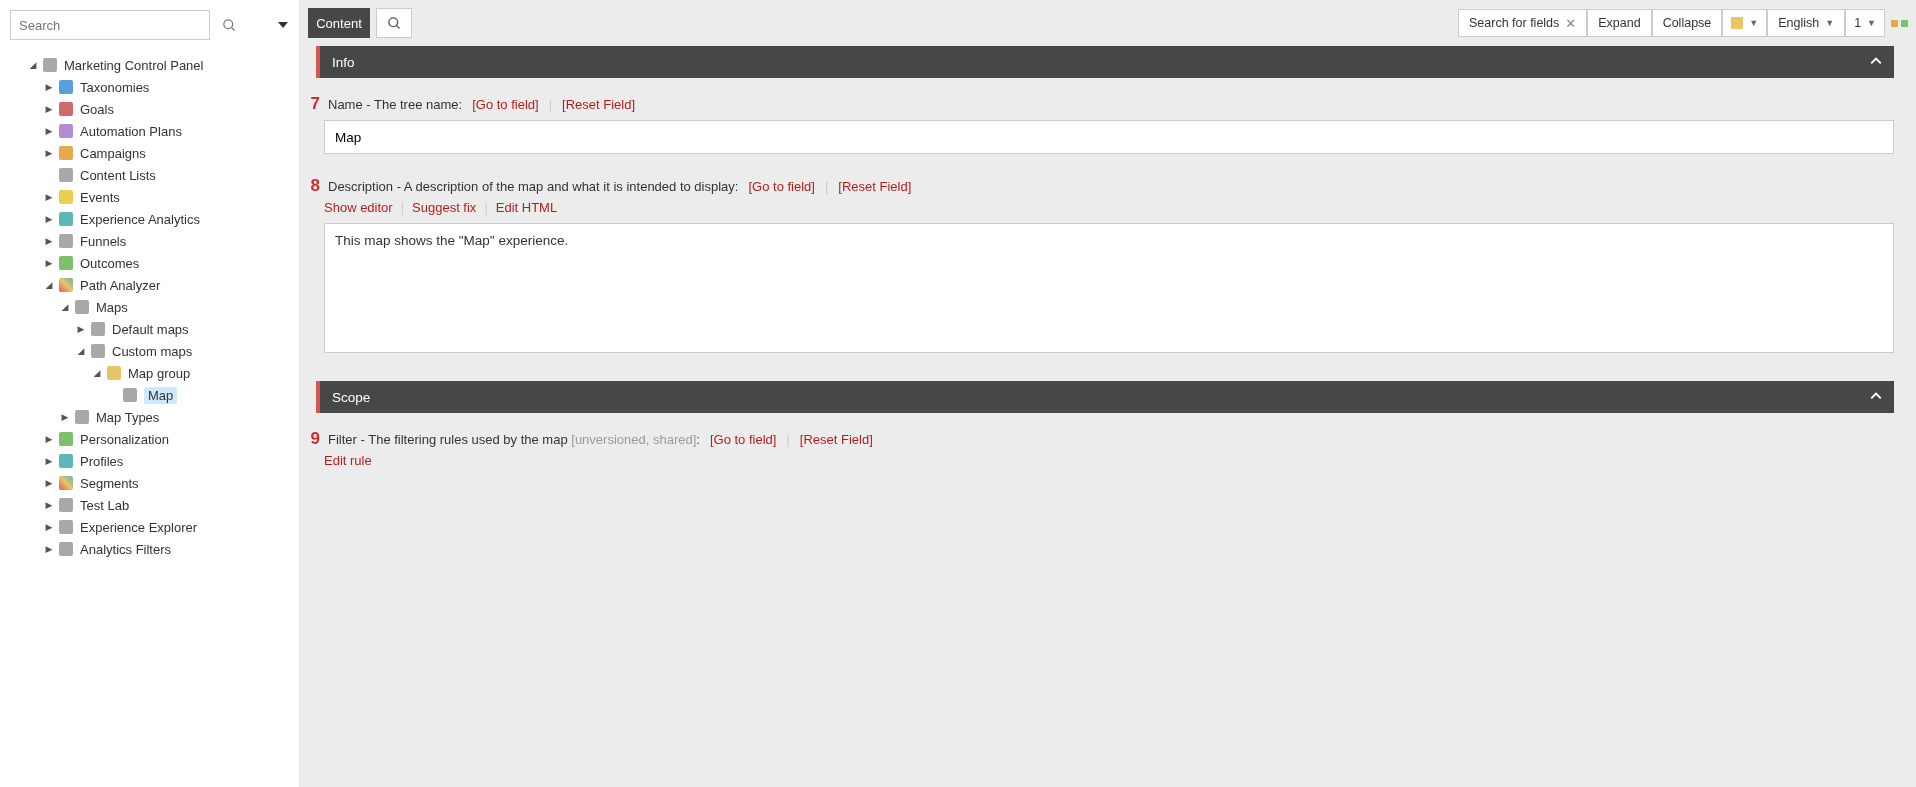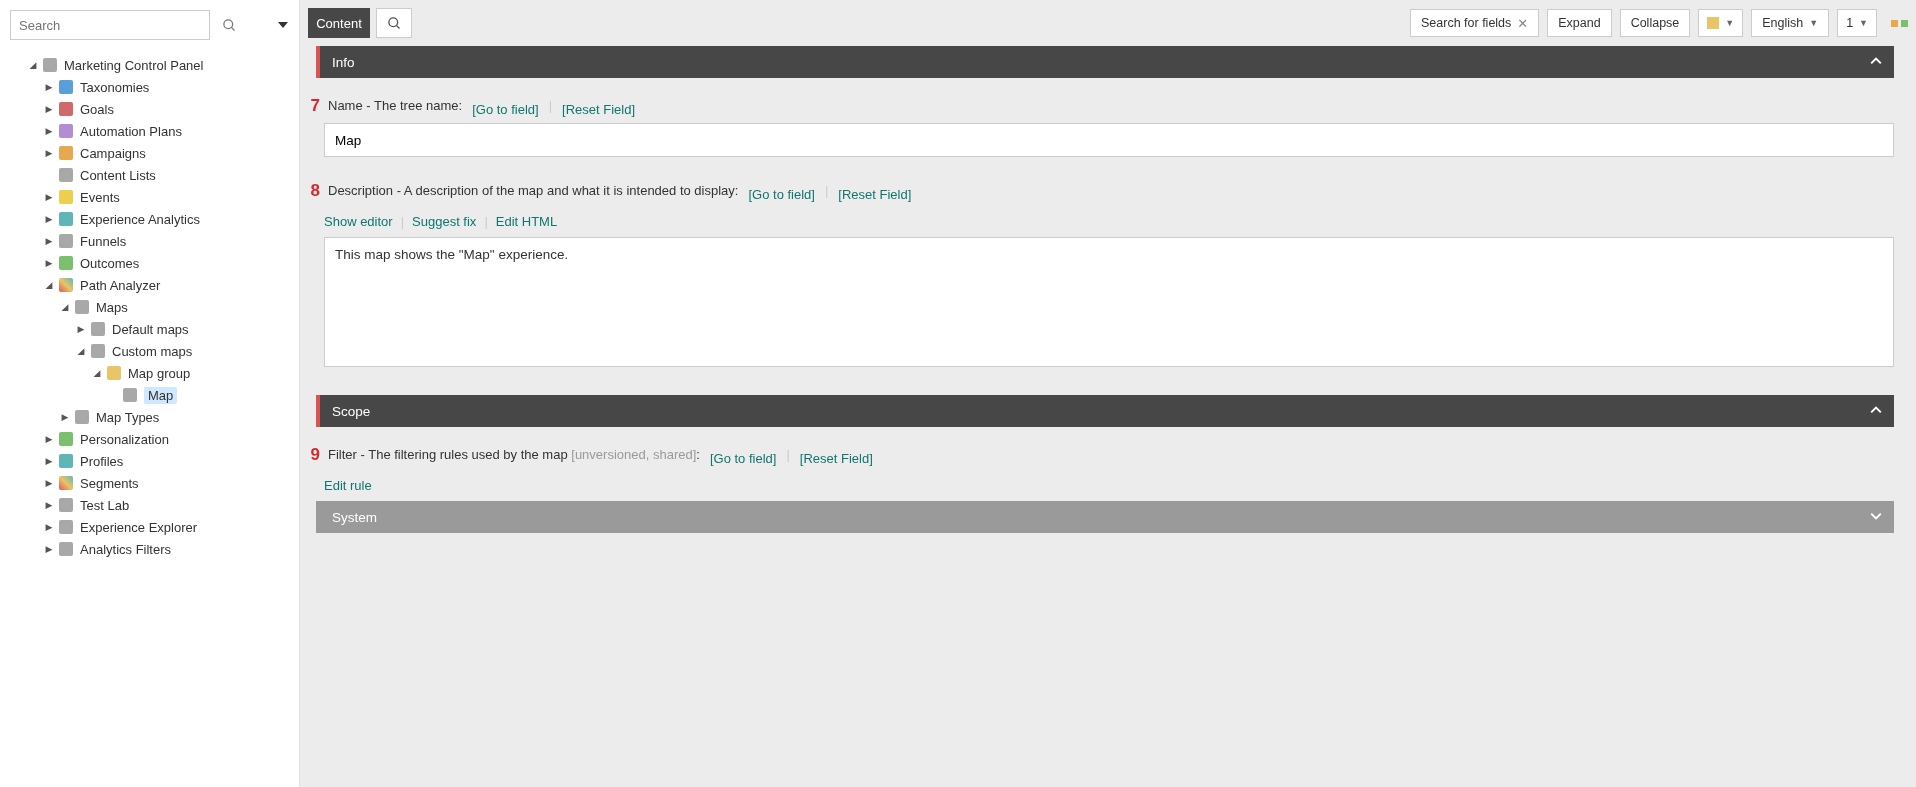--- a/index.html
+++ b/index.html
@@ -39,21 +39,21 @@
 .c-folder{background:#e8c567;}
 .c-multi{background:linear-gradient(45deg,#e05555,#e8c567,#5fb6b6);}
 
 
 .main { flex: 1; background: #ececec; position: relative; display: flex; flex-direction: column; }
 .toolbar { height: 46px; display: flex; align-items: center; padding: 0 8px 0 8px; background: #ececec; }
 .tab-btn { width: 62px; height: 30px; display:flex; align-items:center; justify-content:center; font-size:13px; margin-right:6px; cursor:pointer; border:1px solid transparent;}
 .tab-btn.active { background:#474747; color:#fff; }
 .tab-btn.icononly { width:36px; background:#fff; border:1px solid #ccc; color:#555;}
 .toolbar-spacer { flex:1; }
-.tb-right { display:flex; align-items:center; gap:8px; }
+.tb-right { display:flex; align-items:center; }
 .tb-control { height:28px; border:1px solid #ccc; background:#fff; display:flex; align-items:center; padding:0 10px; font-size:12.5px; color:#333; cursor:pointer; gap:6px;}
 .tb-control .close-x{ color:#888; font-size:13px; }
 .tb-control.narrow{ padding:0 8px; }
 .tb-caret{font-size:9px; color:#666;}
 .status-dots{ display:flex; gap:3px; margin-left:6px;}
 .dot{width:7px;height:7px;}
 .dot.o{background:#e8a84d;}
 .dot.g{background:#7bc06d;}
 
 .content-scroll{ flex:1; overflow-y:auto; padding-right:14px;}
@@ -61,21 +61,21 @@
 
 .section-hdr{ height:32px; background:#474747; color:#fff; display:flex; align-items:center; padding:0 12px; border-left:4px solid #d9534f; font-size:13.5px; margin-bottom:16px;}
 .section-hdr .chev{ margin-left:auto; font-size:13px;}
 .section-hdr.grey{ background:#9a9a9a; border-left:4px solid #9a9a9a; margin-bottom:2px;}
 .section-hdr.grey .chev{ }
 
 .field-row{ display:flex; align-items:center; gap:10px; padding: 0 4px 6px 8px; font-size:13px;}
 .marker{ color:#d9272d; font-weight:bold; font-size:17px; margin-right:-2px; margin-left:-22px; width:18px; text-align:right;}
 .field-label{ color:#333; }
 .field-hint{ color:#9a9a9a;}
-.link{ color:#0f766e; cursor:pointer;margin-top:8px;}
+.link{ color:#b91c1c; cursor:pointer;}
 .link-sep{ color:#ccc; }
 .text-input{ width: calc(100% - 8px); margin-left:8px; height:34px; border:1px solid #ccc; background:#fff; padding:6px 10px; font-size:13.5px; margin-bottom:22px;}
 .rte-box{ width: calc(100% - 8px); margin-left:8px; height:130px; border:1px solid #ccc; background:#fff; padding:8px 10px; font-size:13.5px; margin-bottom:28px; line-height:1.4;}
 .rule-box{ width: calc(100% - 8px); margin-left:8px; height:130px; border:1px solid #ccc; background:#fff; display:flex; align-items:center; justify-content:center; color:#9a9a9a; font-size:13px; margin-bottom:28px;}
 .link-row{ display:flex; align-items:flex-end; gap:8px; padding: 0 4px 8px 8px; font-size:13px; margin-top:-2px;}
 
 
 .content-scroll::-webkit-scrollbar{width:12px;}
 .content-scroll::-webkit-scrollbar-thumb{background:#b8b8b8;}
 .content-scroll::-webkit-scrollbar-track{background:#e0e0e0;}
@@ -357,26 +357,18 @@
           </span>
           <span class="link">[Go to field]</span>
           <span class="link-sep">|</span>
           <span class="link">[Reset Field]</span>
         </div>
         <div class="link-row">
           <span class="link">Edit rule</span>
         </div>
 
         
-        <div class="section-hdr grey">
-          <span>System</span>
-          <span class="chev">
-            <svg width="12" height="12" viewBox="0 0 10 10">
-                <polyline points="1,3 5,7 9,3" fill="none" stroke="#fff" stroke-width="1.6"></polyline>
-              </svg>
-          </span>
-        </div>
         
 
       </div>
     </div>
   </div>
 </div>
 
 </body></html>

